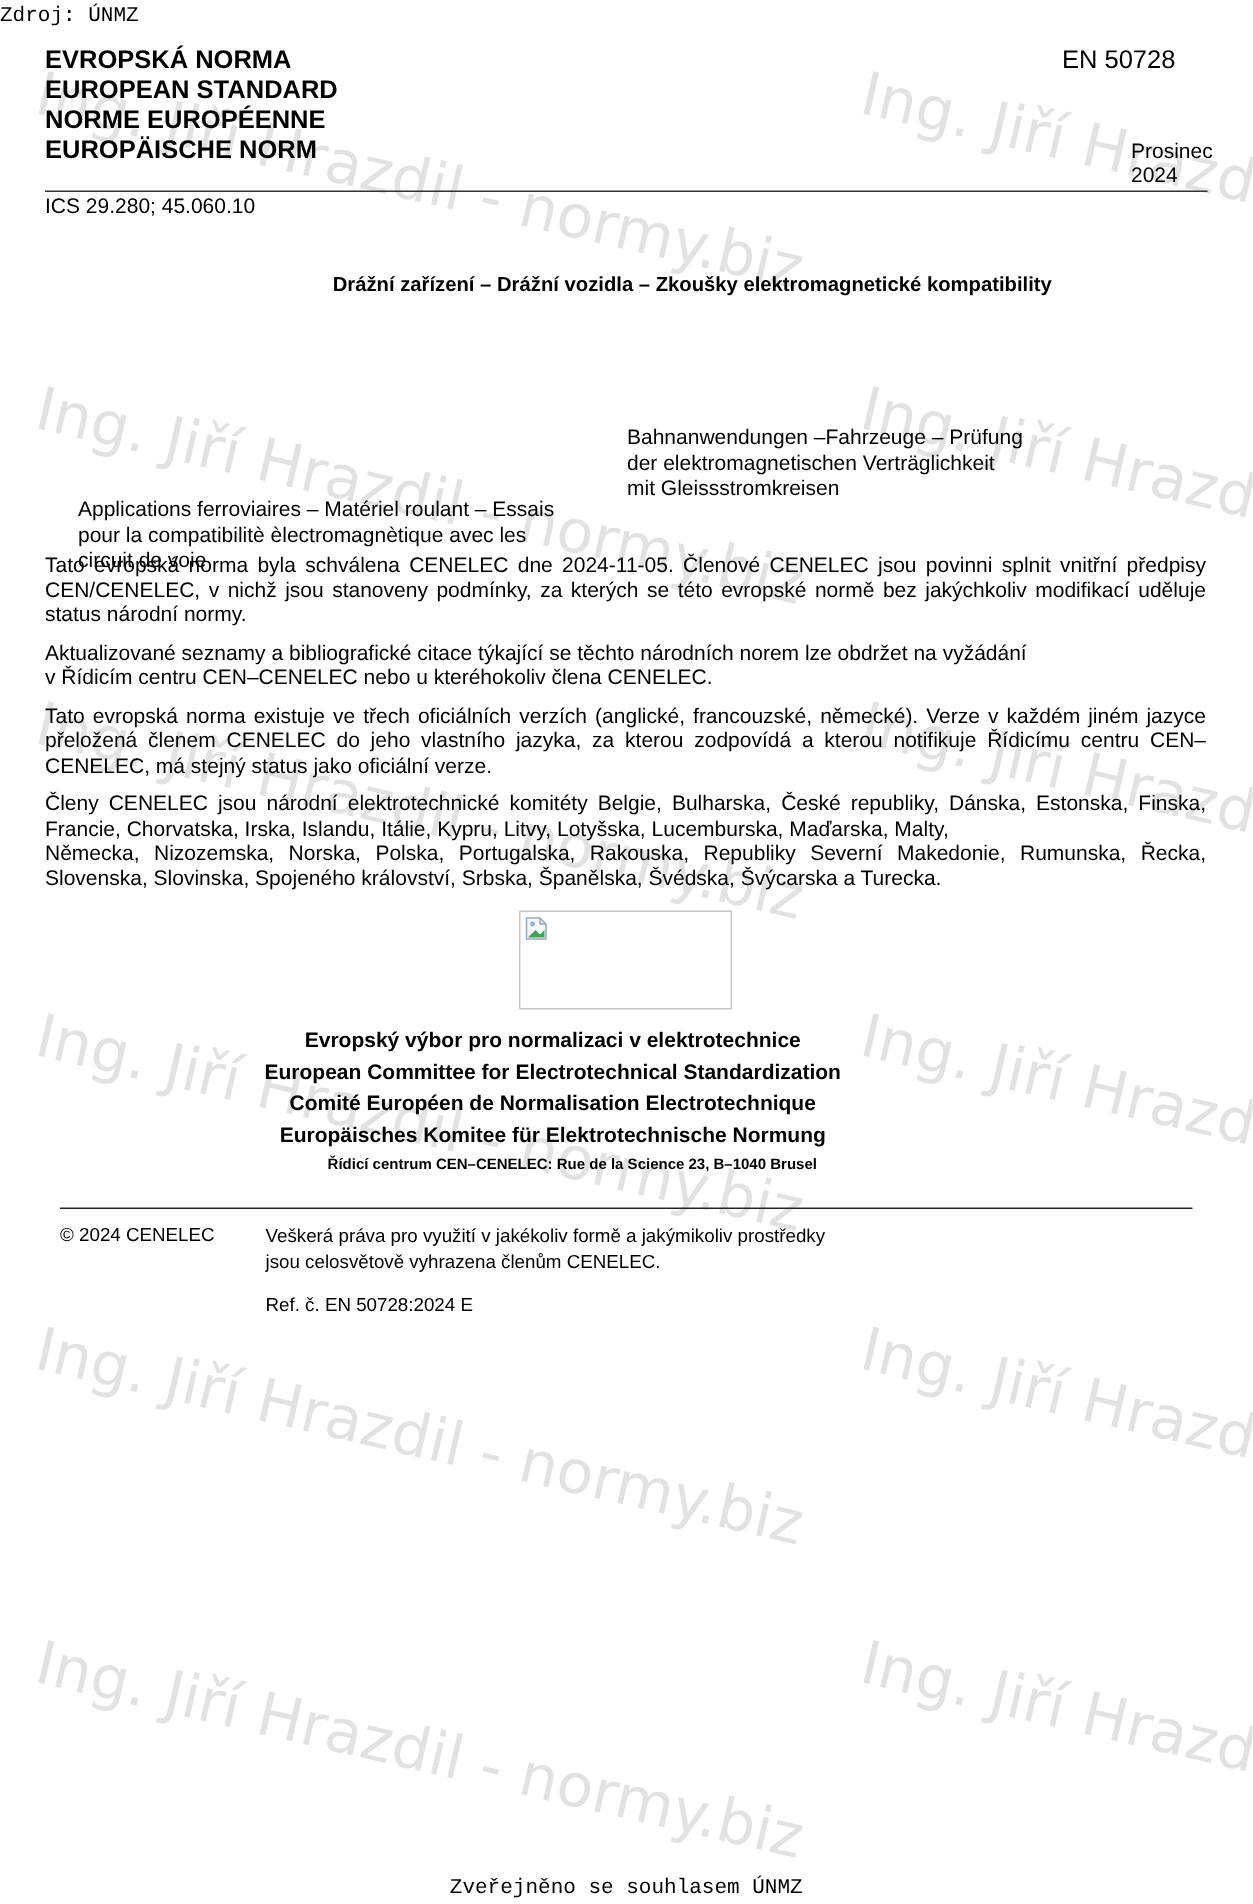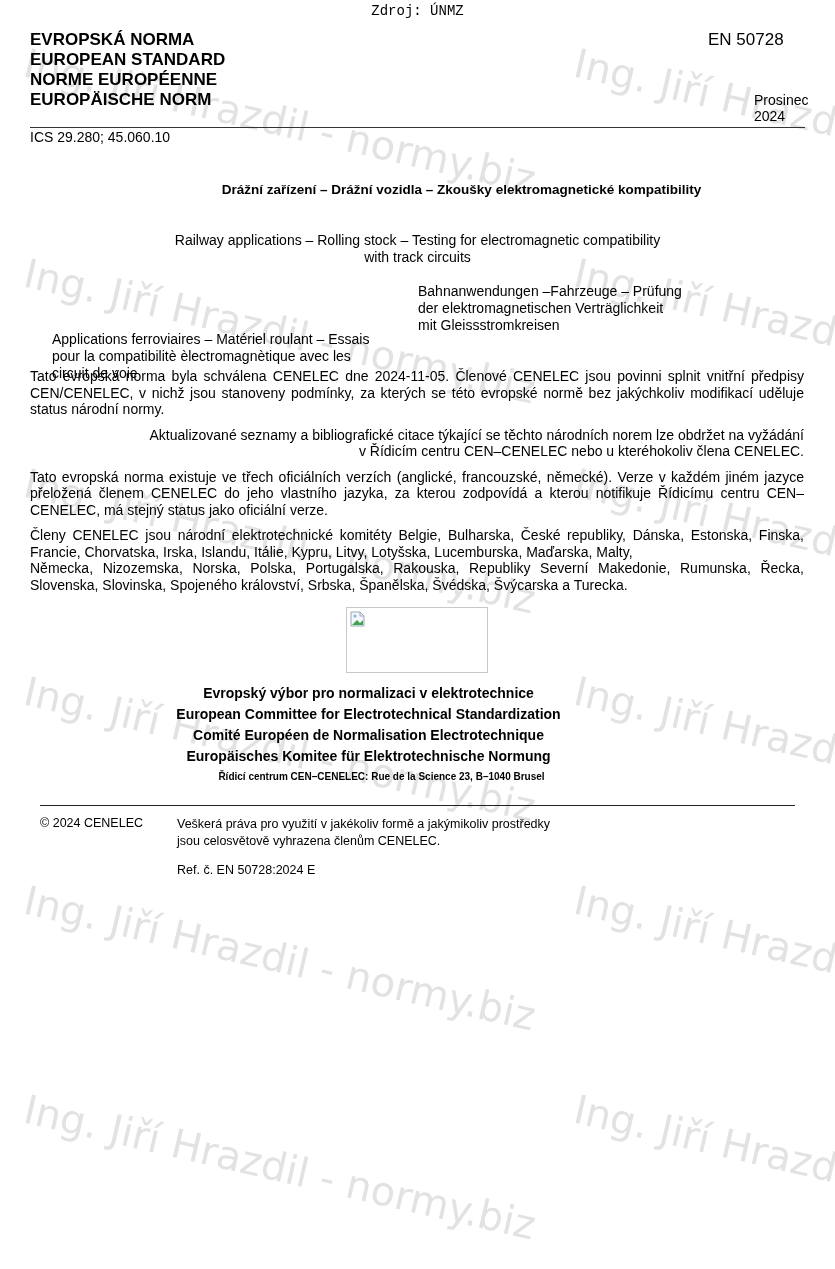--- a/index.html
+++ b/index.html
@@ -1,32 +1,32 @@
 <!DOCTYPE html>
 <html><head>
 <meta charset="utf-8">
 <style>
   html, body { margin: 0; padding: 0; background: #ffffff; }
   body { width: 835px; height: 1269px; position: relative; overflow: hidden; color: #000; font-family: "Liberation Sans", sans-serif; }
   .page { position: absolute; left: 0; top: 0; width: 835px; height: 1269px; }
   .mono { font-family: "Liberation Mono", "DejaVu Sans Mono", monospace; }
-  .source-line { position: absolute; top: 3px; left: 0; width: 835px; text-align: center; font-size: 14px; }
+  .source-line { position: absolute; top: 3px; left: 0; width: 835px; text-align: left; font-size: 14px; }
   .footer-line { position: absolute; top: 1251px; left: 0; width: 835px; text-align: center; font-size: 14px; }
   .std-names { position: absolute; left: 30px; top: 30px; font-weight: bold; font-size: 17px; line-height: 20px; }
   .std-number { position: absolute; left: 708px; top: 30px; font-weight: normal; font-size: 17px; }
   .std-date { position: absolute; left: 706px; top: 92px; font-size: 14px; margin-left: 48px; }
   .header-rule { position: absolute; left: 30px; top: 127px; width: 775px; height: 0; border-top: 1.5px solid #333; }
   .ics { position: absolute; left: 30px; top: 129px; font-size: 14px; }
   .title-cs { position: absolute; left: 0; width: 835px; top: 181px; text-align: center; font-weight: bold; font-size: 13.5px; line-height: 17px; padding-left: 44px; }
   .title-en { position: absolute; left: 0; width: 835px; top: 232px; text-align: center; font-size: 14px; line-height: 16.5px; }
   .title-fr { position: absolute; left: 52px; top: 283px; width: 350px; font-size: 14px; line-height: 17px; margin-top: 48px; }
   .title-de { position: absolute; left: 418px; top: 283px; width: 300px; font-size: 14px; line-height: 17px; }
   .body-text { position: absolute; left: 30px; top: 368px; width: 774px; font-size: 14px; line-height: 16.5px; }
   .body-text p { margin: 0 0 9px 0; text-align: justify; }
-  .body-text p.left { text-align: right; }
+  .body-text p.left { text-align: left; }
   .logo-box { position: absolute; left: 346px; top: 607px; width: 142px; height: 66px; border: 1px solid #c8c8c8; box-sizing: border-box; }
   .logo-box .broken { position: absolute; left: 3px; top: 3px; width: 16px; height: 16px; }
   .committee { position: absolute; left: 0; width: 737px; top: 683px; text-align: center; font-weight: bold; font-size: 14px; line-height: 21px; }
   .address { position: absolute; left: 0; width: 763px; top: 771px; text-align: center; font-weight: bold; font-size: 10px; }
   .footer-rule { position: absolute; left: 40px; top: 805px; width: 755px; border-top: 1.5px solid #222; }
   .copyright { position: absolute; left: 40px; top: 816px; font-size: 12.5px; }
   .rights { position: absolute; left: 177px; top: 816px; font-size: 12.5px; line-height: 17px; }
   .ref { position: absolute; left: 177px; top: 863px; font-size: 12.5px; }
   .wm { position: absolute; color: rgba(150,150,150,0.28); font-family: "DejaVu Sans", sans-serif; font-size: 40px; white-space: nowrap; transform: rotate(13deg); transform-origin: 0 0; pointer-events: none; }
 </style>
@@ -56,24 +56,20 @@
     <div>NORME EUROPÉENNE</div>
     <div>EUROPÄISCHE NORM</div>
   </div>
   <div class="std-number">EN 50728</div>
   <div class="std-date">Prosinec 2024</div>
   <div class="header-rule"></div>
   <div class="ics">ICS 29.280; 45.060.10</div>
 
   <div class="title-cs">
     <div>Drážní zařízení – Drážní vozidla – Zkoušky elektromagnetické kompatibility</div>
-  </div>
-  <div class="title-en">
-    <div>Railway applications – Rolling stock – Testing for electromagnetic compatibility</div>
-    <div>with track circuits</div>
   </div>
   <div class="title-fr">
     <div>Applications ferroviaires – Matériel roulant – Essais</div>
     <div>pour la compatibilitè èlectromagnètique avec les</div>
     <div>circuit de voie</div>
   </div>
   <div class="title-de">
     <div>Bahnanwendungen –Fahrzeuge – Prüfung</div>
     <div>der elektromagnetischen Verträglichkeit</div>
     <div>mit Gleissstromkreisen</div>
@@ -110,13 +106,14 @@
   <div class="address">Řídicí centrum CEN–CENELEC: Rue de la Science 23, B–1040 Brusel</div>
 
   <div class="footer-rule"></div>
   <div class="copyright">© 2024 CENELEC</div>
   <div class="rights">
     <div>Veškerá práva pro využití v jakékoliv formě a jakýmikoliv prostředky</div>
     <div>jsou celosvětově vyhrazena členům CENELEC.</div>
   </div>
   <div class="ref">Ref. č. EN 50728:2024 E</div>
 
+  <div class="footer-line mono">Zveřejněno se souhlasem ÚNMZ</div>
 </div>
 
 </body></html>

